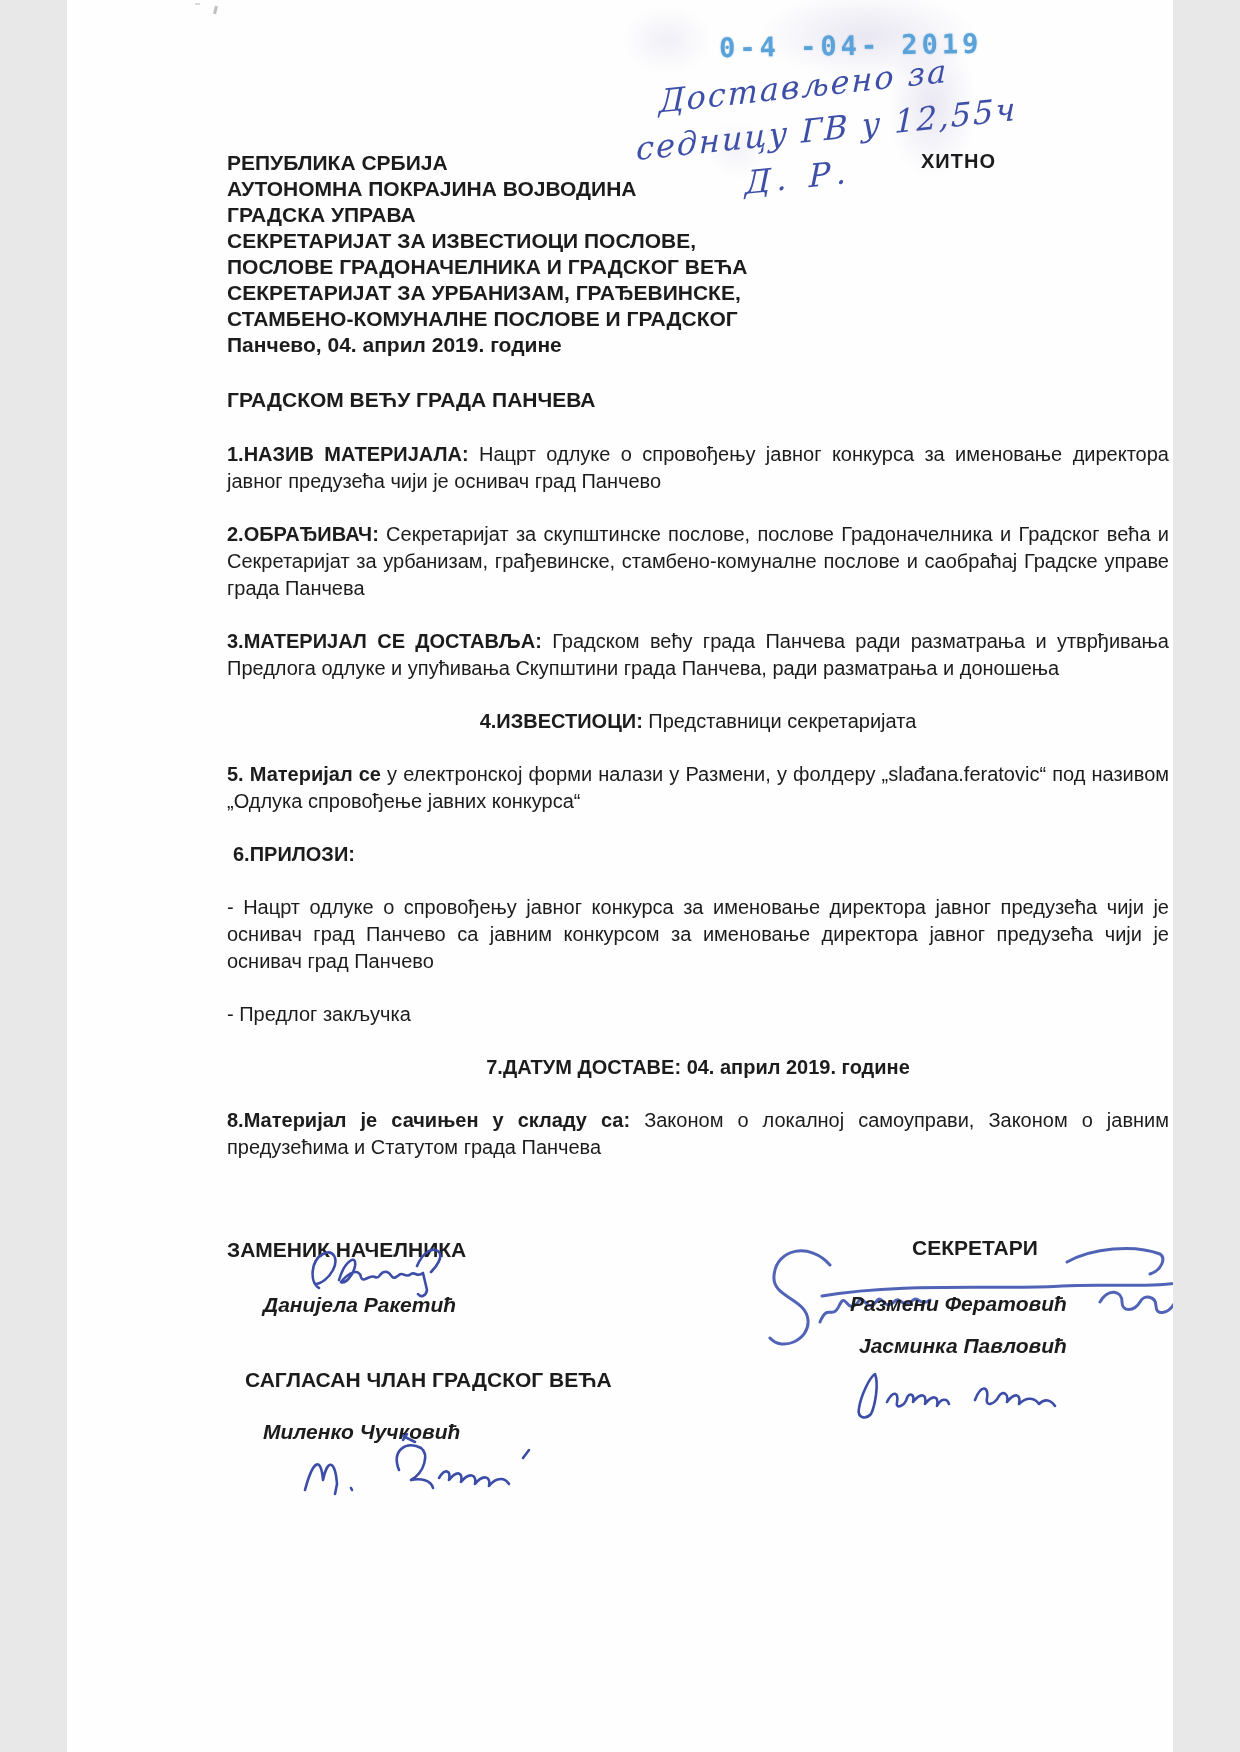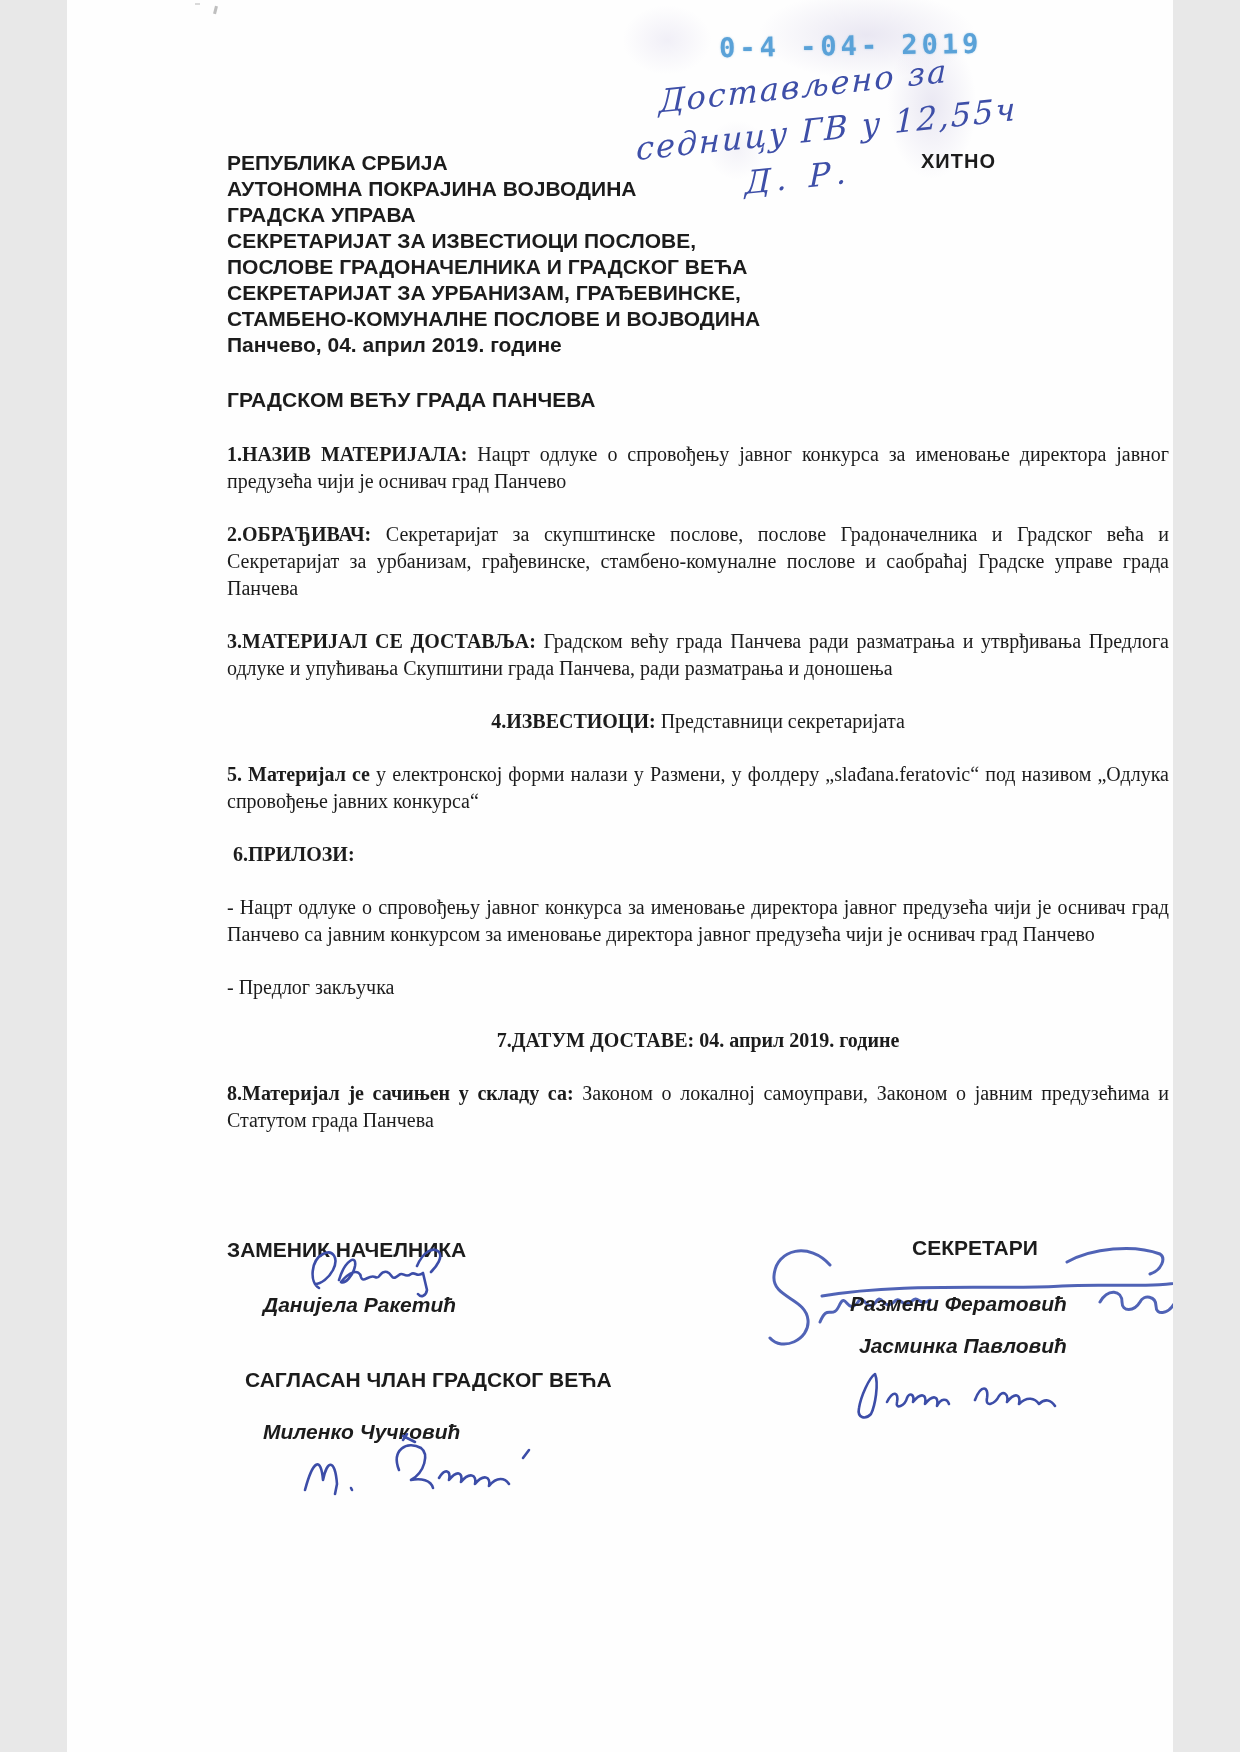--- a/index.html
+++ b/index.html
@@ -41,21 +41,21 @@
   }
   .hand-note .l1{margin-left:22px;}
   .hand-note .l2{margin-left:0;white-space:nowrap;}
   .hand-note .l3{margin-left:110px;letter-spacing:6px;}
   .hitno{position:absolute;left:854px;top:150px;font-weight:bold;font-size:20px;letter-spacing:1px;}
 
   
   .header-block{position:absolute;left:160px;top:150px;font-weight:bold;font-size:21px;line-height:26px;}
   .recipient{position:absolute;left:160px;top:388px;font-weight:bold;font-size:21px;}
   .body{position:absolute;left:160px;top:441px;width:942px;font-size:20px;line-height:27px;}
-  .body p{margin:0 0 26px 0;text-align:justify;font-family:Liberation Serif, serif;}
+  .body p{margin:0 0 26px 0;text-align:justify;}
   .body p.nojust{text-align:center;}
   .body b{font-weight:bold;}
   .attach-head{font-weight:bold;font-size:20px;line-height:27px;padding-left:6px;margin:0;}
   .attach-item{margin:0;text-align:justify;}
   .attach-last{margin:0 0 53px 0;text-align:left;}
   .bold-text{font-weight:bold;}
 
   
   .sig-title{position:absolute;font-weight:bold;font-size:21px;}
   .sig-name{position:absolute;font-weight:bold;font-style:italic;font-size:21px;}
@@ -84,21 +84,21 @@
   </div>
   <div class="hitno">ХИТНО</div>
 
   <div class="header-block">
     <div>РЕПУБЛИКА СРБИЈА</div>
     <div>АУТОНОМНА ПОКРАЈИНА ВОЈВОДИНА</div>
     <div>ГРАДСКА УПРАВА</div>
     <div>СЕКРЕТАРИЈАТ ЗА ИЗВЕСТИОЦИ ПОСЛОВЕ,</div>
     <div>ПОСЛОВЕ ГРАДОНАЧЕЛНИКА И ГРАДСКОГ ВЕЋА</div>
     <div>СЕКРЕТАРИЈАТ ЗА УРБАНИЗАМ, ГРАЂЕВИНСКЕ,</div>
-    <div>СТАМБЕНО-КОМУНАЛНЕ ПОСЛОВЕ И ВОЈВОДИНА</div>
+    <div>СТАМБЕНО-КОМУНАЛНЕ ПОСЛОВЕ И ГРАДСКОГ</div>
     <div>Панчево, 04. април 2019. године</div>
   </div>
 
   <div class="recipient">ГРАДСКОМ ВЕЋУ ГРАДА ПАНЧЕВА</div>
 
   <div class="body">
     <p><b>1.НАЗИВ МАТЕРИЈАЛА: </b><span>Нацрт одлуке о спровођењу јавног конкурса за именовање директора јавног предузећа чији је оснивач град Панчево</span></p>
     <p><b>2.ОБРАЂИВАЧ: </b><span>Секретаријат за скупштинске послове, послове Градоначелника и Градског већа и Секретаријат за урбанизам, грађевинске, стамбено-комуналне послове и саобраћај Градске управе града Панчева</span></p>
     <p><b>3.МАТЕРИЈАЛ СЕ ДОСТАВЉА: </b><span>Градском већу града Панчева ради разматрања и утврђивања Предлога одлуке и упућивања Скупштини града Панчева, ради разматрања и доношења</span></p>
     <p class="nojust"><b>4.ИЗВЕСТИОЦИ: </b><span>Представници секретаријата</span></p>

